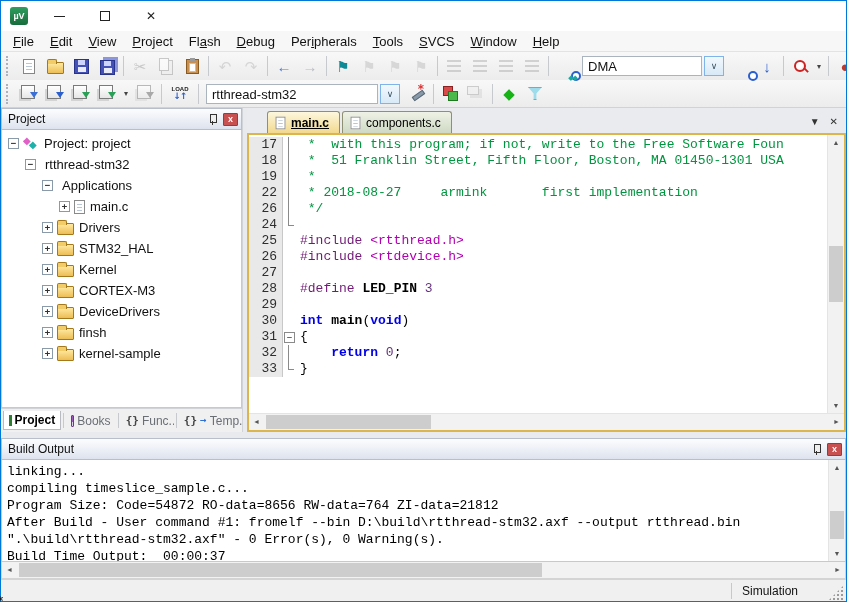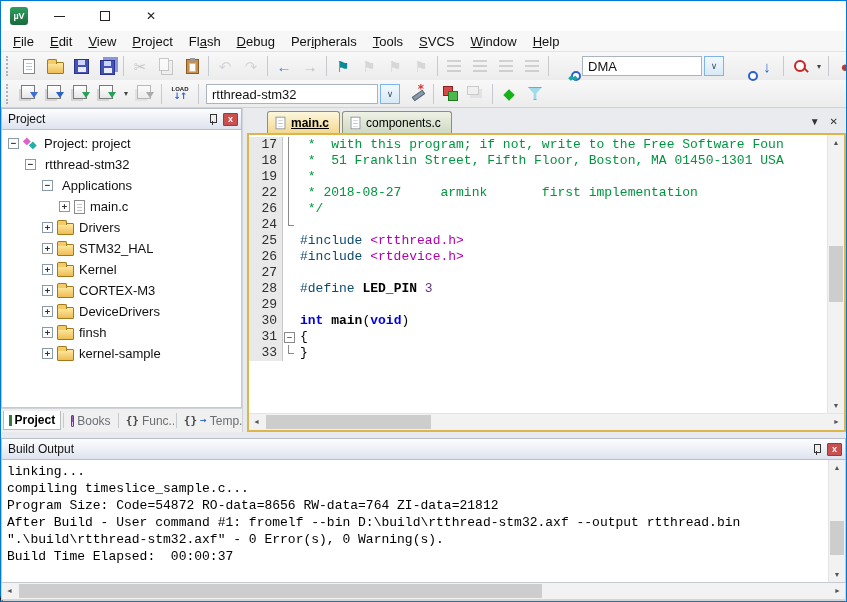--- a/index.html
+++ b/index.html
@@ -151,36 +151,36 @@
   .crow { display:flex; height:16px; font:13px/16px "Liberation Mono","DejaVu Sans Mono",monospace; white-space:pre; }
   .ln { width:34px; flex:none; background:#e9e9e9; border-right:1px solid #c8c8c8; text-align:right;
         padding-right:5px; color:#2e2e2e; }
   .fold { width:13px; flex:none; position:relative; }
   .fold.line::before { content:""; position:absolute; left:5px; top:0; bottom:0; border-left:1px solid #8a8a8a; }
   .fold.end::before { content:""; position:absolute; left:5px; top:0; width:5px; height:8px;
                       border-left:1px solid #8a8a8a; border-bottom:1px solid #8a8a8a; }
   .fold.box::before { content:"−"; position:absolute; left:1px; top:3px; width:9px; height:9px; border:1px solid #8a8a8a;
                       background:#fff; font:9px/8px "DejaVu Sans Mono",monospace; text-align:center; color:#333; }
   .ct { padding-left:4px; }
-  .c { color:#00953f; } .p { color:#0c4a6e; } .s { color:#b000b0; }
+  .c { color:#00953f; } .p { color:#701a75; } .s { color:#b000b0; }
   .k { color:#0000e8; font-weight:bold; } .f { color:#000; font-weight:bold; }
   .n { color:#64327d; } .t { color:#000; }
 
   
   .vsb { width:17px; flex:none; background:#f2f2f2; border-left:1px solid #e4e4e4; position:relative; }
   .vsb .ar { position:absolute; left:0; right:0; height:15px; font-size:7px; color:#555; text-align:center; line-height:15px; }
   .vsb .ar.dn { bottom:0; }
   .vsb .thumb { position:absolute; left:1px; right:1px; background:#cdcdcd; }
   .hsb { height:17px; flex:none; background:#f2f2f2; border-top:1px solid #e4e4e4; position:relative; }
   .hsb .ar { position:absolute; top:0; bottom:0; width:15px; font-size:7px; color:#555; text-align:center; line-height:16px; }
   .hsb .ar.rt { right:0; }
   .hsb .thumb { position:absolute; top:1px; bottom:1px; background:#cdcdcd; }
 
   
-  .build { flex:none; height:162px; display:flex; flex-direction:column; background:#a16207; }
+  .build { flex:none; height:141px; display:flex; flex-direction:column; background:#a16207; }
   .bbody { flex:1; display:flex; min-height:0; border:1px solid #c6cacf; border-top:none; background:#fff; }
   .btext { flex:1; overflow:hidden; padding:3px 5px; }
   .bline { font:13px/17px "Liberation Mono","DejaVu Sans Mono",monospace; white-space:pre; color:#000; }
   .build .hsb { border:1px solid #d4d4d4; border-top:none; }
 
   
   .statusbar { height:22px; background:#f0f0f0; border-top:1px solid #d4d4d4; display:flex; align-items:center; flex:none; }
   .statusbar .fill { flex:1; }
   .statusbar .sdiv { width:1px; height:16px; background:#c8c8c8; }
   .statusbar .smode { width:96px; font-size:12px; color:#111; padding-left:10px; }
@@ -482,20 +482,21 @@
               <div class="crow"><div class="ln">22</div><div class="fold line"></div><div class="ct"><span class="c"> * 2018-08-27     armink       first implementation</span></div></div>
               <div class="crow"><div class="ln">26</div><div class="fold line"></div><div class="ct"><span class="c"> */</span></div></div>
               <div class="crow"><div class="ln">24</div><div class="fold end"></div><div class="ct"></div></div>
               <div class="crow"><div class="ln">25</div><div class="fold"></div><div class="ct"><span class="p">#include </span><span class="s">&lt;rtthread.h&gt;</span></div></div>
               <div class="crow"><div class="ln">26</div><div class="fold"></div><div class="ct"><span class="p">#include </span><span class="s">&lt;rtdevice.h&gt;</span></div></div>
               <div class="crow"><div class="ln">27</div><div class="fold"></div><div class="ct"></div></div>
               <div class="crow"><div class="ln">28</div><div class="fold"></div><div class="ct"><span class="p">#define </span><span class="f">LED_PIN </span><span class="n">3</span></div></div>
               <div class="crow"><div class="ln">29</div><div class="fold"></div><div class="ct"></div></div>
               <div class="crow"><div class="ln">30</div><div class="fold"></div><div class="ct"><span class="k">int </span><span class="f">main</span><span class="t">(</span><span class="k">void</span><span class="t">)</span></div></div>
               <div class="crow"><div class="ln">31</div><div class="fold box"></div><div class="ct"><span class="t">{</span></div></div>
+              <div class="crow"><div class="ln">32</div><div class="fold line"></div><div class="ct"><span class="t">    </span><span class="k">return </span><span class="n">0</span><span class="t">;</span></div></div>
               <div class="crow"><div class="ln">33</div><div class="fold end"></div><div class="ct"><span class="t">}</span></div></div>
             </div>
           <div class="vsb">
             <div class="ar">▲</div>
             <div class="thumb" style="top:40%;height:20%;"></div>
             <div class="ar dn">▼</div>
           </div>
         </div>
         <div class="hsb">
           <div class="ar">◄</div>
@@ -514,21 +515,21 @@
       <span class="pin"></span>
       <span class="pclose">x</span>
     </div>
     <div class="bbody">
       <div class="btext" id="bout">
           <div class="bline">linking...</div>
           <div class="bline">compiling timeslice_sample.c...</div>
           <div class="bline">Program Size: Code=54872 RO-data=8656 RW-data=764 ZI-data=21812</div>
           <div class="bline">After Build - User command #1: fromelf --bin D:\build\rtthread-stm32.axf --output rtthread.bin</div>
           <div class="bline">".\build\rtthread-stm32.axf" - 0 Error(s), 0 Warning(s).</div>
-          <div class="bline">Build Time Elapsed:  00:00:37</div>
+          <div class="bline">Build Time Output:  00:00:37</div>
         </div>
       <div class="vsb">
         <div class="ar">▲</div>
         <div class="thumb" style="top:50%;height:28%;"></div>
         <div class="ar dn">▼</div>
       </div>
     </div>
     <div class="hsb">
       <div class="ar">◄</div>
       <div class="thumb" style="left:17px;width:62%;"></div>

